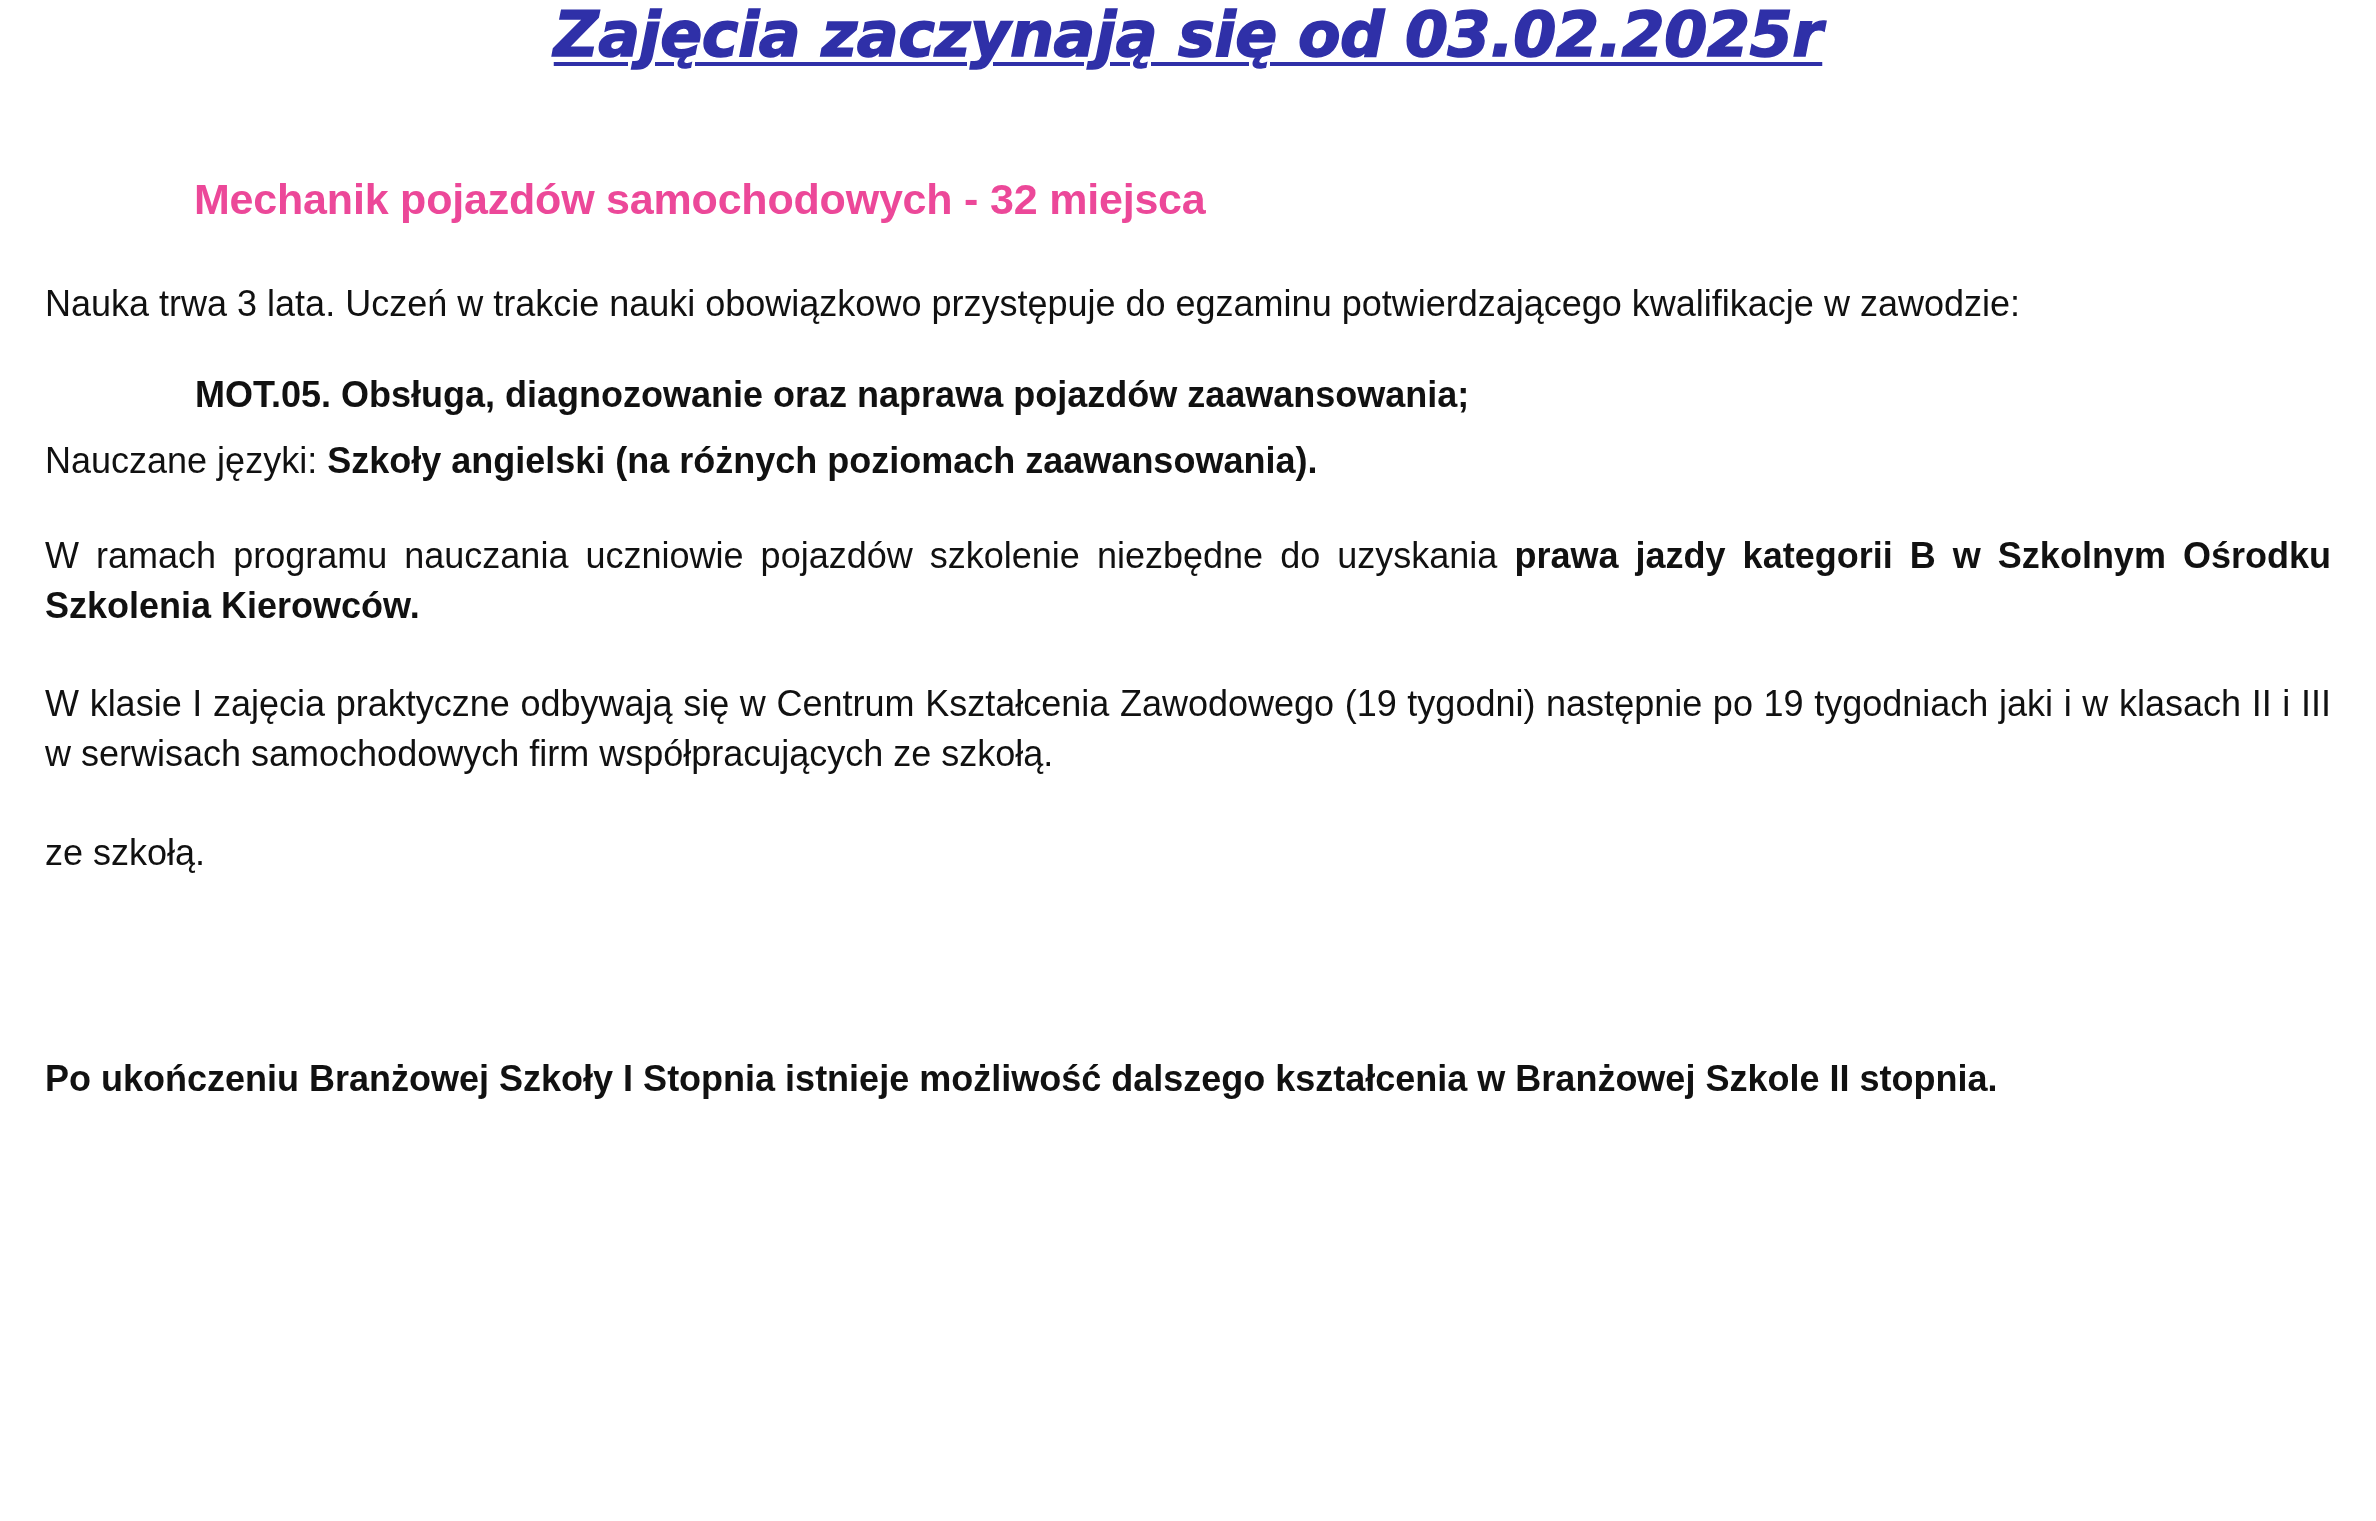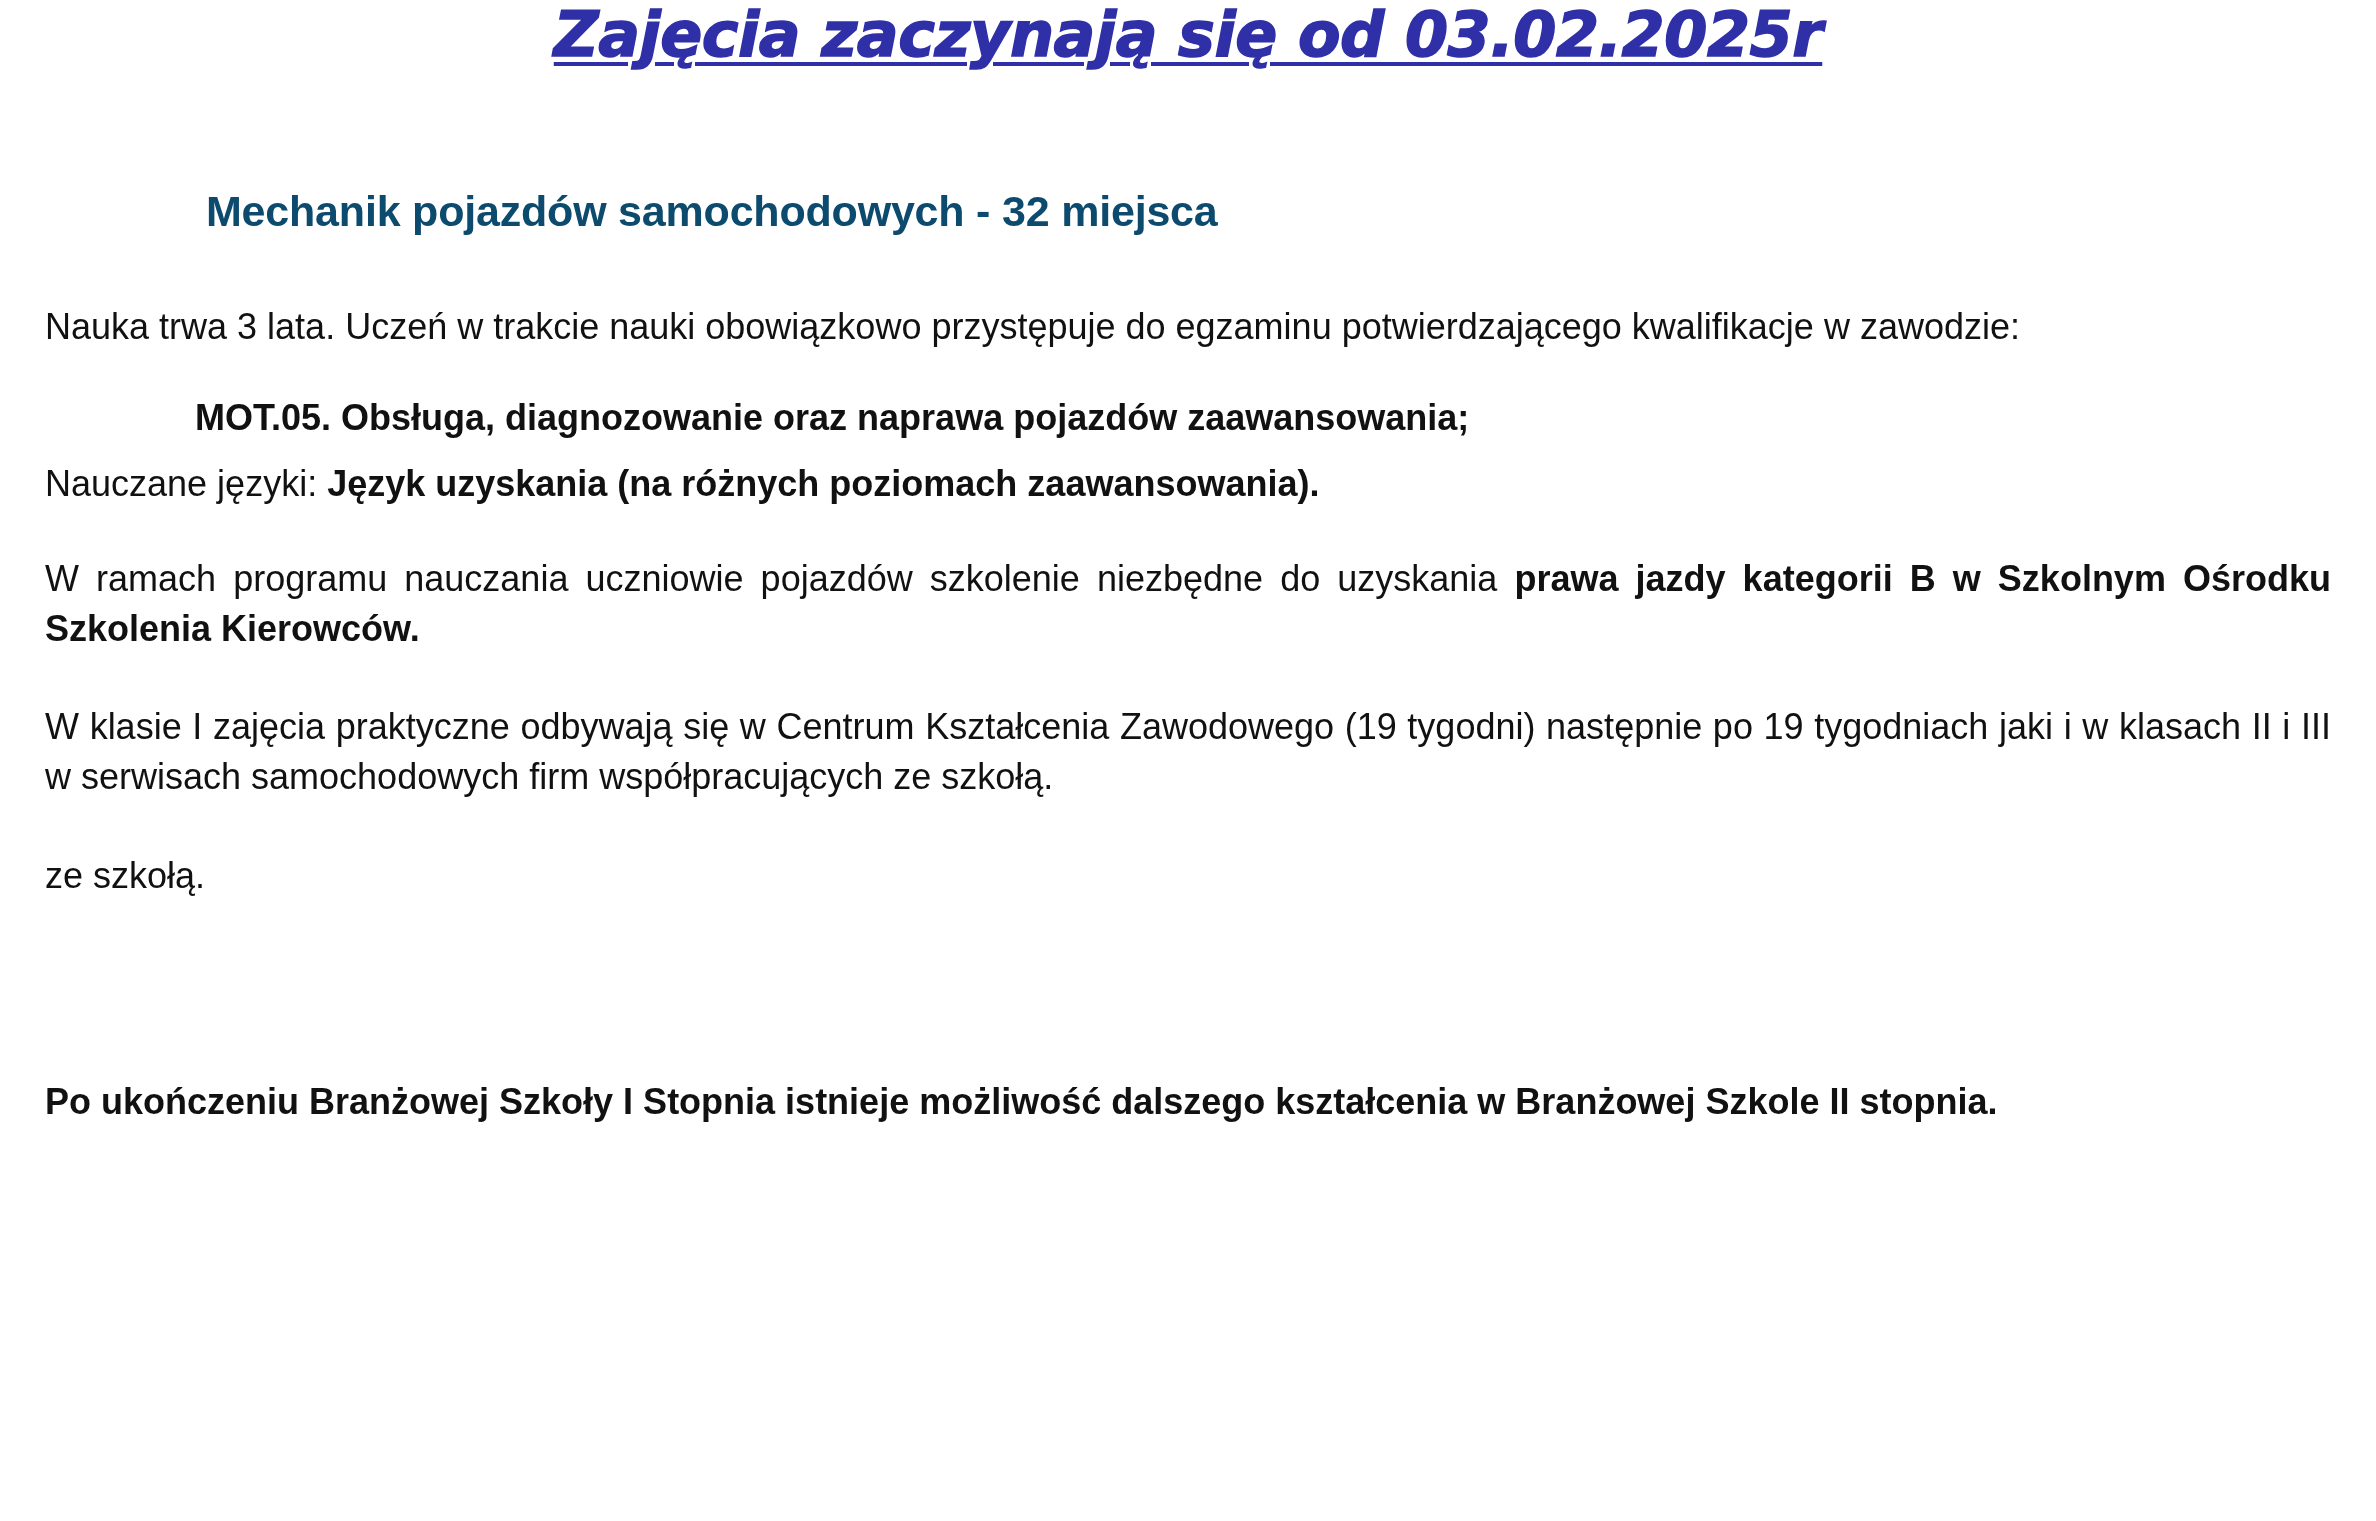--- a/index.html
+++ b/index.html
@@ -38,26 +38,26 @@
     letter-spacing: -0.5px;
     color: #2f30a8;
     text-decoration: underline;
     text-underline-offset: 6px;
     text-decoration-thickness: 4px;
     -webkit-text-stroke: 1.5px #2f30a8;
   }
 
   
   .subtitle {
-    margin: 12px;
+    margin: 0;
     padding-top: 108px;
     padding-left: 150px;
     font-size: 43px;
     font-weight: bold;
-    color: #0c4a6e;
+    color: #ec4899;
     letter-spacing: -0.2px;
   }
 
   
   p.body {
     margin: 1px;
     font-size: 36px;
     line-height: 1.38;
     text-align: justify;
     text-justify: inter-word;
@@ -105,21 +105,21 @@
   <h1 class="banner">
     <span class="banner-text">Zajęcia zaczynają się od 03.02.2025r</span>
   </h1>
 
   <h2 class="subtitle">Mechanik pojazdów samochodowych - 32 miejsca</h2>
 
   <p class="body p-intro">Nauka trwa 3 lata. Uczeń w trakcie nauki obowiązkowo przystępuje do egzaminu potwierdzającego kwalifikacje w zawodzie:</p>
 
   <p class="body p-qual">MOT.05. Obsługa, diagnozowanie oraz naprawa pojazdów zaawansowania;</p>
 
-  <p class="body p-lang"><span>Nauczane języki: </span><b>Język uzyskania (na różnych poziomach zaawansowania).</b></p>
+  <p class="body p-lang"><span>Nauczane języki: </span><b>Szkoły angielski (na różnych poziomach zaawansowania).</b></p>
 
   <p class="body p-program"><span>W ramach programu nauczania uczniowie pojazdów szkolenie niezbędne do uzyskania </span><b>prawa jazdy kategorii B w Szkolnym Ośrodku Szkolenia Kierowców.</b></p>
 
   <p class="body p-practice">W klasie I zajęcia praktyczne odbywają się w Centrum Kształcenia Zawodowego (19 tygodni) następnie po 19 tygodniach jaki i  w klasach II i III  w serwisach samochodowych firm współpracujących ze szkołą.</p>
 
   <p class="body p-tail">ze szkołą.</p>
 
   <p class="body p-final">Po ukończeniu Branżowej Szkoły I Stopnia istnieje możliwość dalszego kształcenia w Branżowej Szkole II stopnia.</p>
 
 </div>

